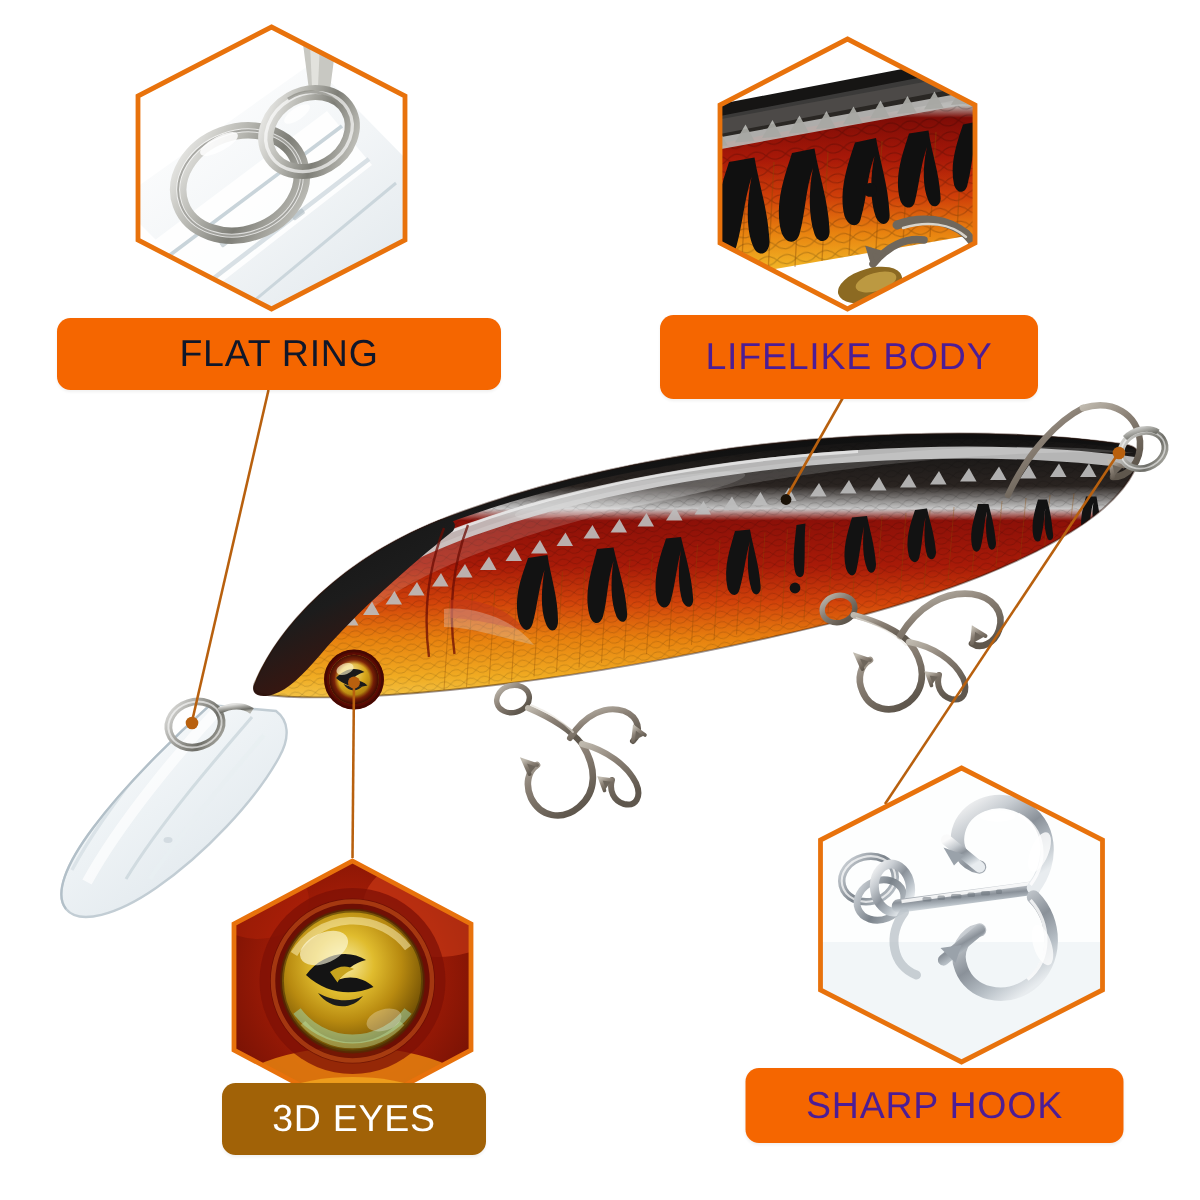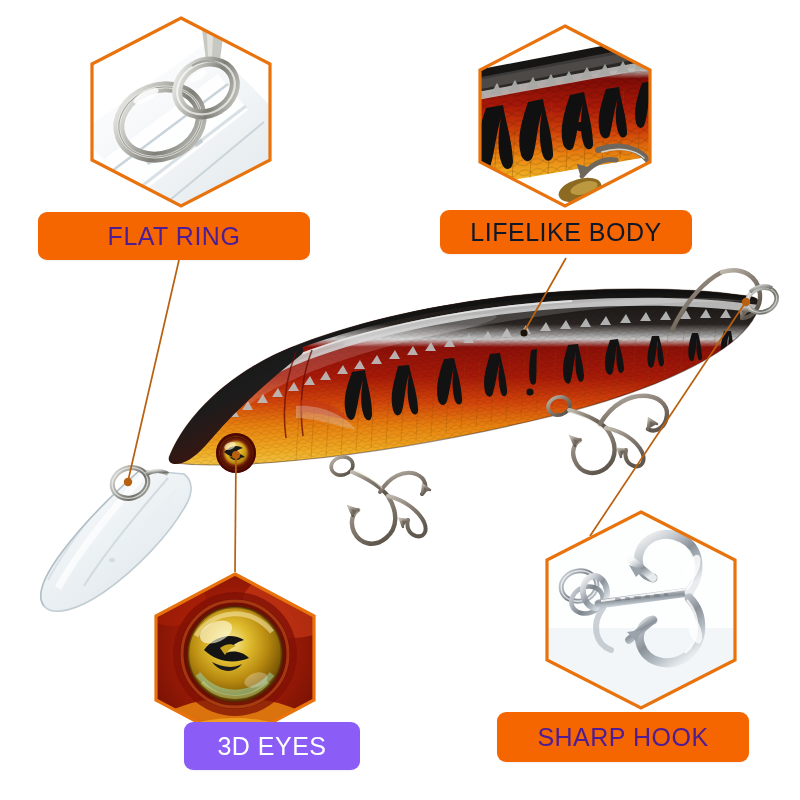--- a/index.html
+++ b/index.html
@@ -408,21 +408,21 @@
           <ellipse cx="118" cy="74" rx="30" ry="25" fill="none" stroke="url(#ringMetal1)" stroke-width="10" transform="rotate(-30 118 74)"></ellipse>
           <ellipse cx="118" cy="74" rx="30" ry="25" fill="none" stroke="#FFFFFF" stroke-width="2.2" opacity="0.65" transform="rotate(-30 118 74)"></ellipse>
           <path d="M104,52 C116,44 132,46 140,58" fill="none" stroke="#8C8C85" stroke-width="2" opacity="0.7"></path>
 
           <ellipse cx="58" cy="82" rx="14" ry="5" fill="#FFFFFF" opacity="0.85" transform="rotate(-28 58 82)"></ellipse>
           <ellipse cx="110" cy="62" rx="10" ry="4" fill="#FFFFFF" opacity="0.8" transform="rotate(-34 110 62)"></ellipse>
         </g>
         <polygon points="93,4 182,50 182,146 93,192 4,146 4,50" fill="none" stroke="#E8720C" stroke-width="3.2"></polygon>
       </svg>
     </div>
-    <div class="hex-label" style="left: -50px; top: 198px; width: 272px; height: 48px; background: rgb(245, 102, 0); color: #4c1d95; font-size: 25px;">
+    <div class="hex-label" style="left: -50px; top: 198px; width: 296px; height: 48px; background: rgb(245, 102, 0); color: #0f172a; font-size: 25px;">
       <span>FLAT RING</span>
     </div>
   </div>
 
   <div class="callout" id="c-lifelike-body" style="left: 476px; top: 22px;">
     <div class="hex-wrap">
       <svg class="hex-svg" width="178" height="188" viewBox="0 0 178 188">
         <defs>
           <clipPath id="hexClip2">
             <polygon points="89,4 174,48 174,140 89,184 4,140 4,48"></polygon>
@@ -496,21 +496,21 @@
             <path d="M126,130 C142,125 158,127 168,136" stroke-width="1.6" stroke="#D8D4CC"></path>
             <path d="M106,154 C116,142 128,136 140,138" stroke-width="5"></path>
             <path d="M106,154 l-3,-10 l10,3" stroke-width="3" fill="#6F675C"></path>
           </g>
           <ellipse cx="104" cy="168" rx="22" ry="11" fill="#8C6A22" transform="rotate(-16 104 168)"></ellipse>
           <ellipse cx="108" cy="166" rx="14" ry="6" fill="#C8A54A" opacity="0.8" transform="rotate(-16 108 166)"></ellipse>
         </g>
         <polygon points="89,4 174,48 174,140 89,184 4,140 4,48" fill="none" stroke="#E8720C" stroke-width="3.2"></polygon>
       </svg>
     </div>
-    <div class="hex-label" style="left: -36px; top: 188px; width: 252px; height: 44px; background: rgb(245, 102, 0); color: #0f172a; font-size: 25px;">
+    <div class="hex-label" style="left: -36px; top: 188px; width: 252px; height: 56px; background: rgb(245, 102, 0); color: #4c1d95; font-size: 25px;">
       <span>LIFELIKE BODY</span>
     </div>
   </div>
 
   <div class="callout" id="c-3d-eyes" style="left: 152px; top: 570px;">
     <div class="hex-wrap">
       <svg class="hex-svg" width="166" height="176" viewBox="0 0 166 176">
         <defs>
           <clipPath id="hexClip3">
             <polygon points="83,4 162,46 162,130 83,172 4,130 4,46"></polygon>
@@ -553,21 +553,21 @@
           <path d="M68,78 c5,-4 11,-5 16,-2 c-5,2 -9,5 -11,9 z" fill="#C8A41E"></path>
 
           <ellipse cx="64" cy="62" rx="17" ry="10" fill="#FFFBE0" opacity="0.62" transform="rotate(-24 64 62)"></ellipse>
           <ellipse cx="104" cy="110" rx="12" ry="7" fill="#FFFFFF" opacity="0.28" transform="rotate(-18 104 110)"></ellipse>
 
           <circle cx="83" cy="84" r="53" fill="none" stroke="#E86A20" stroke-width="3" opacity="0.45"></circle>
         </g>
         <polygon points="83,4 162,46 162,130 83,172 4,130 4,46" fill="none" stroke="#E8720C" stroke-width="3.2"></polygon>
       </svg>
     </div>
-    <div class="hex-label" style="left: -4px; top: 152px; width: 176px; height: 48px; background: #8b5cf6; color: rgb(255, 255, 255); font-size: 25px; margin-left: 36px;">
+    <div class="hex-label" style="left: -4px; top: 152px; width: 176px; height: 48px; background: #a16207; color: rgb(255, 255, 255); font-size: 25px;">
       <span>3D EYES</span>
     </div>
   </div>
 
   <div class="callout" id="c-sharp-hook" style="left: 543px; top: 508px;">
     <div class="hex-wrap">
       <svg class="hex-svg" width="196" height="204" viewBox="0 0 196 204">
         <defs>
           <clipPath id="hexClip4">
             <polygon points="98,4 192,52 192,152 98,200 4,152 4,52"></polygon>

